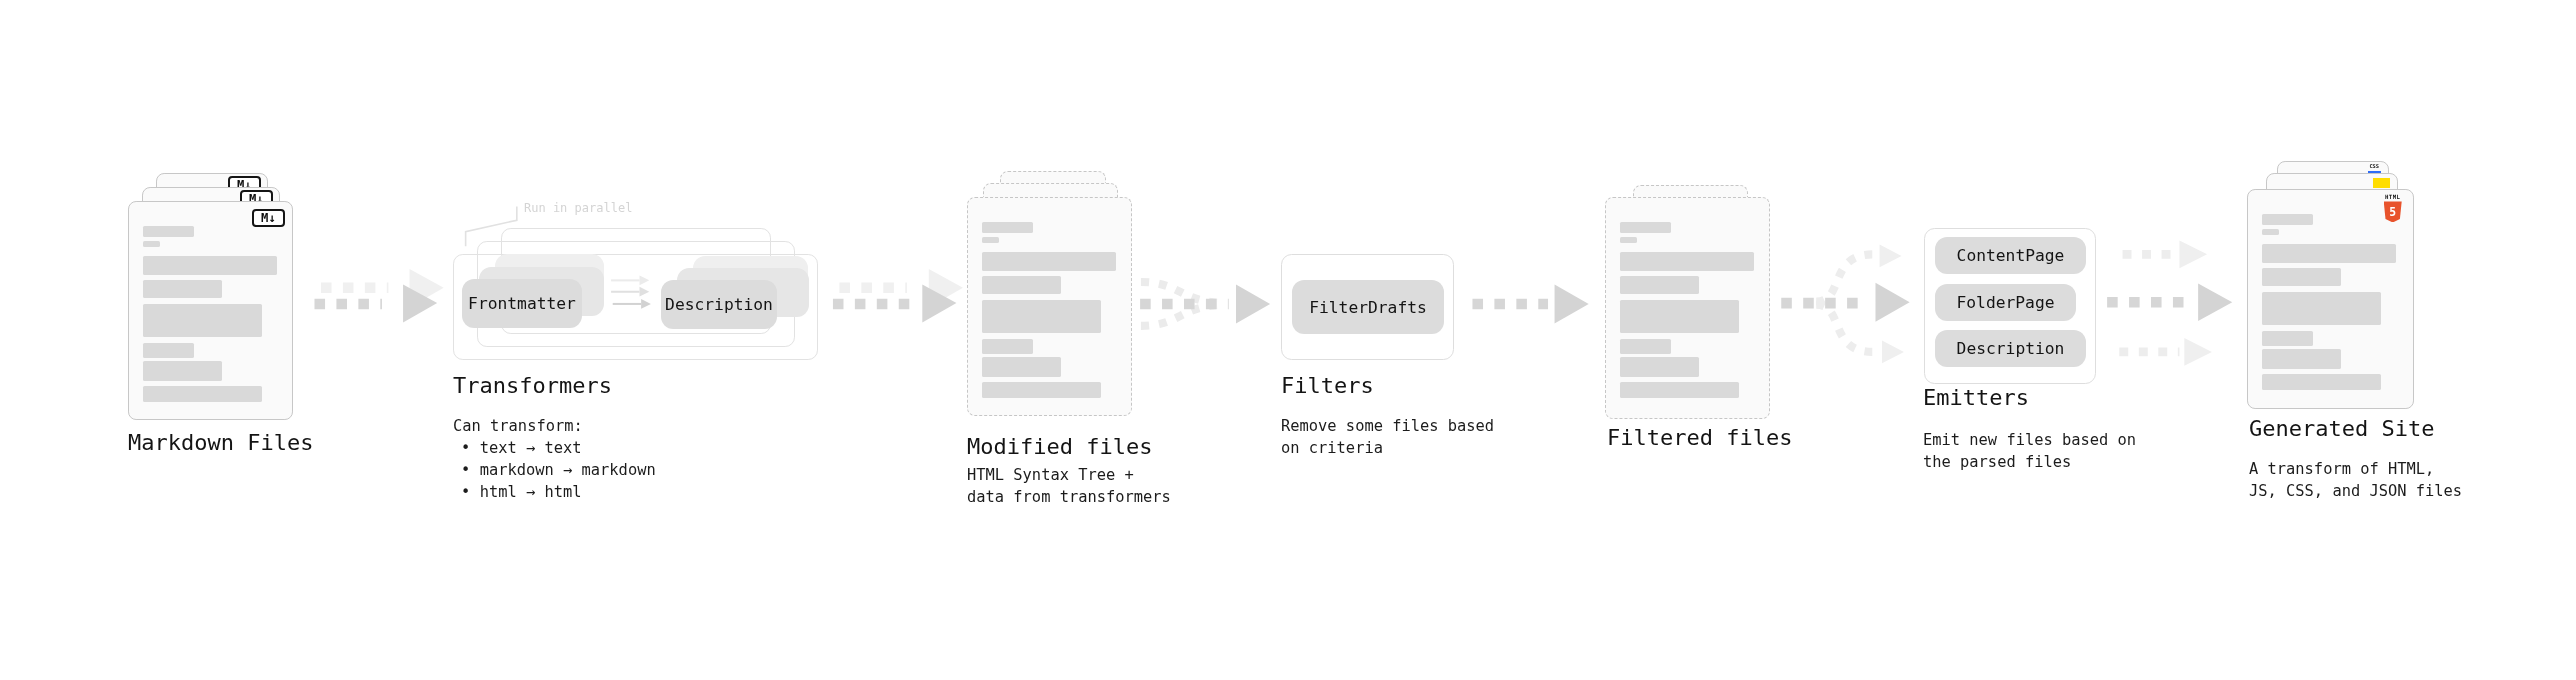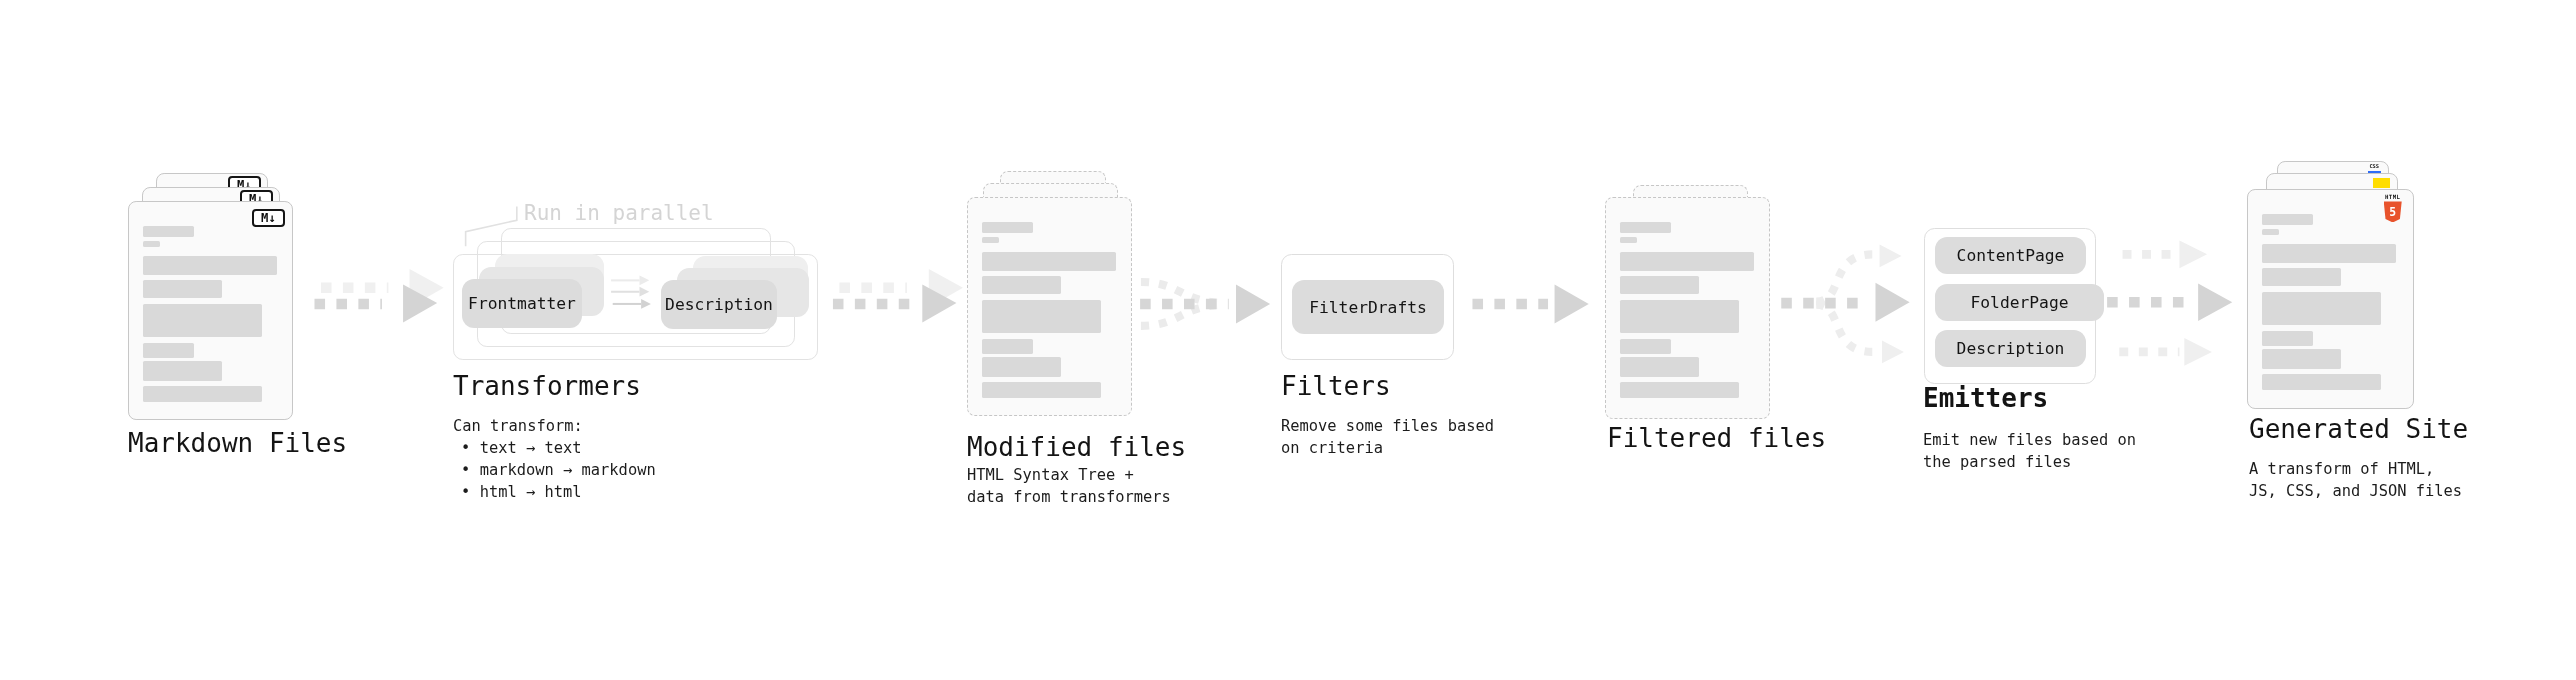--- a/index.html
+++ b/index.html
@@ -36,24 +36,24 @@
 
   
   .outline{position:absolute;border:1.6px solid #e2e2e2;border-radius:9.8px;box-sizing:border-box;}
   .panel{position:absolute;border:1.6px solid #dedede;border-radius:10.6px;background:#ffffff;box-sizing:border-box;}
   .gbox{position:absolute;background:#dcdcdc;border-radius:12.2px;display:flex;align-items:center;justify-content:center;
         font-size:16.3px;color:#141414;box-sizing:border-box;}
   .gbox.ghost1{background:#e6e6e6;}
   .gbox.ghost2{background:#efefef;}
 
   
-  .stage-label{position:absolute;font-size:26px;font-weight:500;line-height:22px;color:#141414;white-space:nowrap;}
+  .stage-label{position:absolute;font-size:22px;font-weight:500;line-height:22px;color:#141414;white-space:nowrap;}
   .stage-sub{position:absolute;font-size:15.4px;line-height:22px;color:#1c1c1c;white-space:nowrap;}
   .stage-sub .indent{padding-left:8.1px;}
-  .annotation{position:absolute;left:524px;top:201px;font-size:21px;color:#d4d4d4;white-space:nowrap;}
+  .annotation{position:absolute;left:524px;top:201px;font-size:12px;color:#d4d4d4;white-space:nowrap;}
 
   .overlay{position:absolute;left:0;top:0;pointer-events:none;}
 </style>
 </head>
 <body>
 
 <div id="canvas">
 
   <svg class="overlay" width="2576" height="681" viewBox="0 0 3170 838">
 
@@ -217,27 +217,27 @@
       <div class="bar b8"></div>
     </div>
     <div class="stage-label" style="left:1607px;top:427px;">Filtered files</div>
   </div>
 
   <div>
     <div class="panel" style="left:1924px;top:228px;width:172px;height:156px;"></div>
     <div class="gbox" style="left:1935px;top:237px;width:151px;height:37px;">
       <span>ContentPage</span>
     </div>
-    <div class="gbox" style="left:1935px;top:284px;width:169px;height:37px;">
+    <div class="gbox" style="left:1935px;top:284px;width:141px;height:37px;">
       <span>FolderPage</span>
     </div>
     <div class="gbox" style="left:1935px;top:330px;width:151px;height:37px;">
       <span>Description</span>
     </div>
-    <div class="stage-label" style="left:1923px;top:387px;font-weight:bold;">Emitters</div>
+    <div class="stage-label" style="left:1923px;top:387px;">Emitters</div>
     <div class="stage-sub" style="left:1923px;top:429px;">
       <div>Emit new files based on</div>
       <div>the parsed files</div>
     </div>
   </div>
 
   <div>
     <div class="page page-back" style="left:2277px;top:161px;width:112px;height:219px;">
       <div class="css-icon">
         <div class="css-word">CSS</div>

